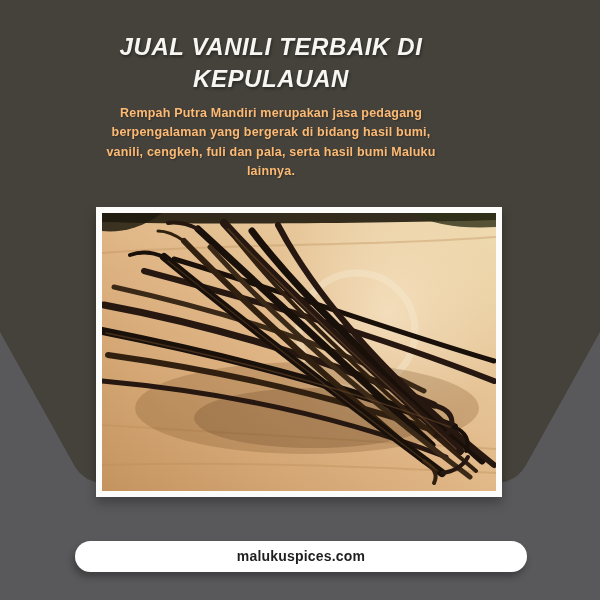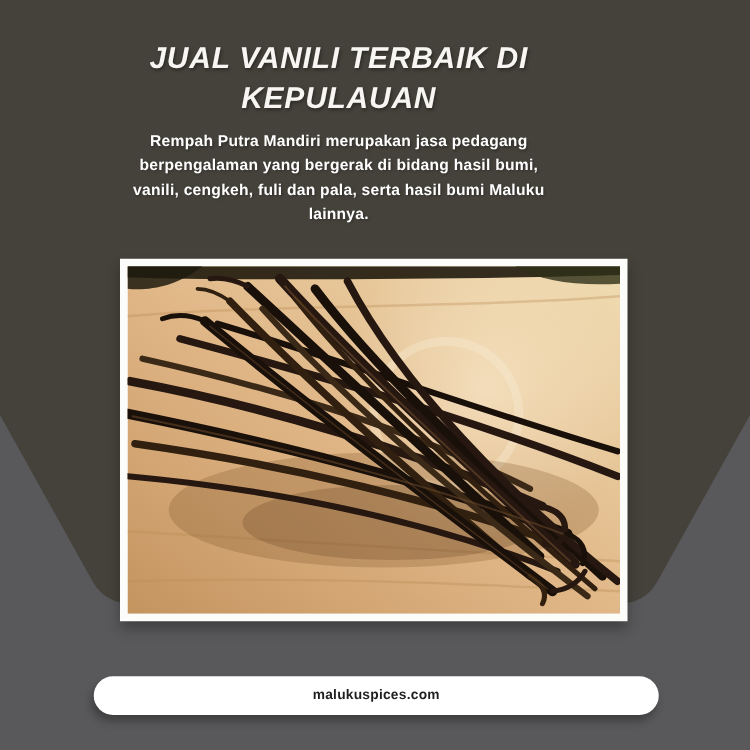--- a/index.html
+++ b/index.html
@@ -16,21 +16,21 @@
     position:absolute; top:31px; left:40px; right:40px;
     text-align:center;
     color:#f8f6f2;
     font-weight:bold; font-style:italic;
     font-size:24px; line-height:1.32; letter-spacing:0.6px;
     text-shadow:1px 2px 3px rgba(0,0,0,0.38);
   }
   .subtitle {
     position:absolute; top:104px; left:104px; right:104px;
     text-align:center;
-    color:#ffffff;
+    color:#fdba74;
     font-weight:bold;
     font-size:12.5px; line-height:1.55; letter-spacing:0.2px;
     text-shadow:1px 1px 2px rgba(0,0,0,0.3);
   }
 
   .photo-frame {
     position:absolute; left:96px; top:207px; width:406px; height:290px;
     background:#fcfcfa;
     box-sizing:border-box; padding:6px;
     box-shadow:0 6px 10px rgba(0,0,0,0.28);
@@ -38,21 +38,21 @@
   .photo-frame svg { display:block; width:100%; height:100%; }
 
   .contact-pill {
     position:absolute; left:75px; top:541px; width:452px; height:31px;
     background:#ffffff; border-radius:16px;
     box-shadow:-2px 5px 7px rgba(0,0,0,0.30);
     display:flex; flex-direction:column; align-items:center; justify-content:center;
     line-height:1.22;
   }
   .contact-pill .line {
-    font-weight:bold; font-size:11px; color:#1f1f1f; letter-spacing:0.2px;
+    font-weight:bold; font-size:14px; color:#1f1f1f; letter-spacing:0.2px;
   }
 </style>
 </head>
 <body>
 
 <div class="canvas">
 
   <svg class="bg-shape" viewBox="0 0 600 600" aria-hidden="true">
     <rect x="0" y="0" width="600" height="600" fill="#59595b"></rect>
     <path d="M0,0 H600 V332 L526,465 Q516,483 494,483 H106 Q84,483 74,465 L0,332 Z" fill="#45423b"></path>

